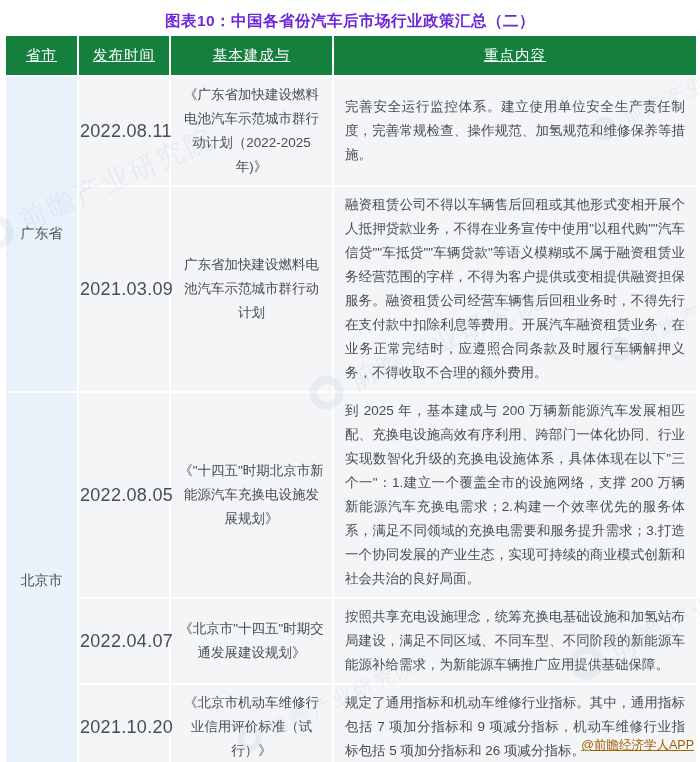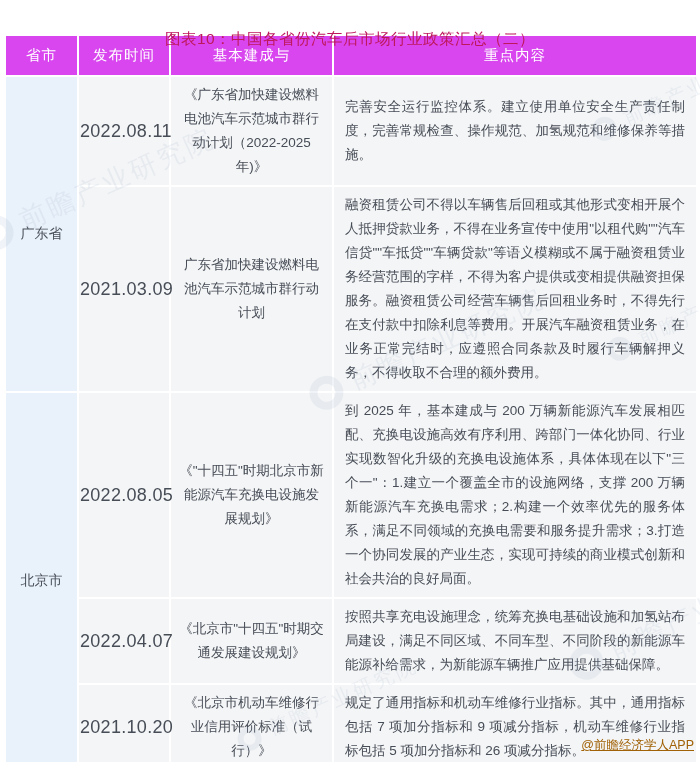--- a/index.html
+++ b/index.html
@@ -2,37 +2,37 @@
 <html><head>
 <meta charset="utf-8">
 <style>
   html,body{margin:0;padding:0;}
   body{
     width:700px;height:762px;position:relative;overflow:hidden;background:#ffffff;
     font-family:"Liberation Sans","DejaVu Sans",sans-serif;
     -webkit-font-smoothing:antialiased;
   }
   .page-title{
-    padding-top:29px;text-align:center;font-size:15.5px;font-weight:normal;color:#be185d;
+    padding-top:11px;text-align:center;font-size:15.5px;font-weight:bold;color:#6d28d9;
     letter-spacing:0.5px;height:34px;box-sizing:border-box;
   }
   table.policy-table{
     border-collapse:collapse;table-layout:fixed;
     width:692px;margin:0 4px;
   }
   .policy-table col.c-prov{width:73px;}
   .policy-table col.c-date{width:92px;}
   .policy-table col.c-name{width:163px;}
   .policy-table col.c-content{width:364px;}
   .policy-table th,.policy-table td{
     border:2px solid #ffffff;vertical-align:middle;box-sizing:border-box;
   }
   .policy-table thead th{
-    background:#d946ef;color:#ffffff;font-weight:normal;font-size:14.5px;
-    height:41px;text-align:center;letter-spacing:1px;
+    background:#15803d;color:#ffffff;font-weight:normal;font-size:14.5px;
+    height:41px;text-align:center;letter-spacing:1px;text-decoration:underline;
   }
   .policy-table td{background:#f4f5f6;color:#474d57;}
   td.prov-cell{background:#e9f1fa;text-align:center;font-size:14px;color:#4a5059;}
   td.date-cell{text-align:center;font-size:18px;letter-spacing:0.3px;}
   td.name-cell{text-align:center;font-size:13.5px;line-height:24px;padding:6px 8px;margin-top:32px;}
   td.content-cell{
     text-align:justify;font-size:13.5px;line-height:24px;padding:6px 11px;
   }
   tr.r1{height:92px;}
   tr.r2{height:190px;}

